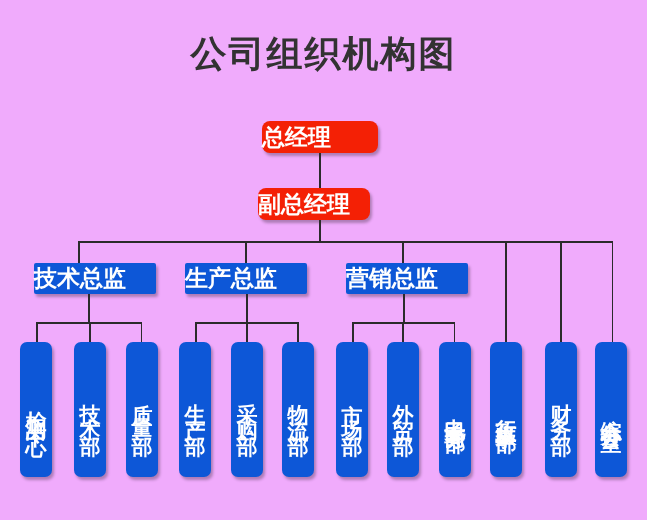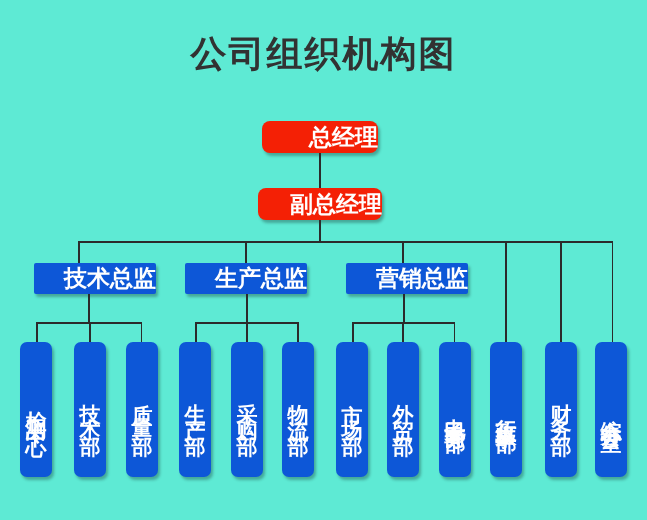--- a/index.html
+++ b/index.html
@@ -1,26 +1,26 @@
 <!DOCTYPE html>
 <html style="--red: #f42005; --blue: #0d57d7; --line: #2b2b2b; --titlecolor: #323232; --boxtext: #ffffff;"><head>
 <meta charset="utf-8">
 <style>
   :root{
     --red:#f42005; --blue:#0d57d7; --line:#2b2b2b; --titlecolor:#323232; --boxtext:#ffffff;
   }
   html,body{margin:0;padding:0;background:#fff;}
   body{font-family:"Liberation Sans","DejaVu Sans",sans-serif;}
-  .stage{position:relative;width:647px;height:520px;background:#5eead4;overflow:hidden;font-family:Liberation Serif, serif;}
+  .stage{position:relative;width:647px;height:520px;background:#f0abfc;overflow:hidden;font-family:Liberation Serif, serif;}
   .title{
     position:absolute;left:0;top:30px;width:647px;text-align:center;
     font-size:36px;font-weight:800;color:var(--titlecolor);letter-spacing:2px;
   }
   .node{
-    position:absolute;display:flex;align-items:center;justify-content:flex-end;
+    position:absolute;display:flex;align-items:center;justify-content:flex-start;
     color:var(--boxtext);font-weight:700;box-sizing:border-box;
     box-shadow:2px 3px 3px rgba(0,0,0,0.28);
   }
   .mgr{background:var(--red);border-radius:8px;font-size:23px;height:32px;}
   .dir{background:var(--blue);border-radius:2px;font-size:23px;height:31px;}
   .dept{background:var(--blue);border-radius:7px;width:32px;height:135px;top:342px;font-size:21px;}
   .vtext{writing-mode:vertical-lr;text-orientation:upright;line-height:32px;}
   .line{position:absolute;background:var(--line);}
   .lv{width:1.5px;}
   .lh{height:1.5px;}
@@ -28,21 +28,21 @@
 </head>
 <body>
 
 <div class="stage">
 
   <div class="title">公司组织机构图</div>
 
   <div class="node mgr" style="left:262px;top:121px;width:116px;">
     <span>总经理</span>
   </div>
-  <div class="node mgr" style="left:258px;top:188px;width:124px;">
+  <div class="node mgr" style="left:258px;top:188px;width:112px;">
     <span>副总经理</span>
   </div>
 
   <div class="node dir" style="left:34px;top:263px;width:122px;">
     <span>技术总监</span>
   </div>
   <div class="node dir" style="left:185px;top:263px;width:122px;">
     <span>生产总监</span>
   </div>
   <div class="node dir" style="left:346px;top:263px;width:122px;">

